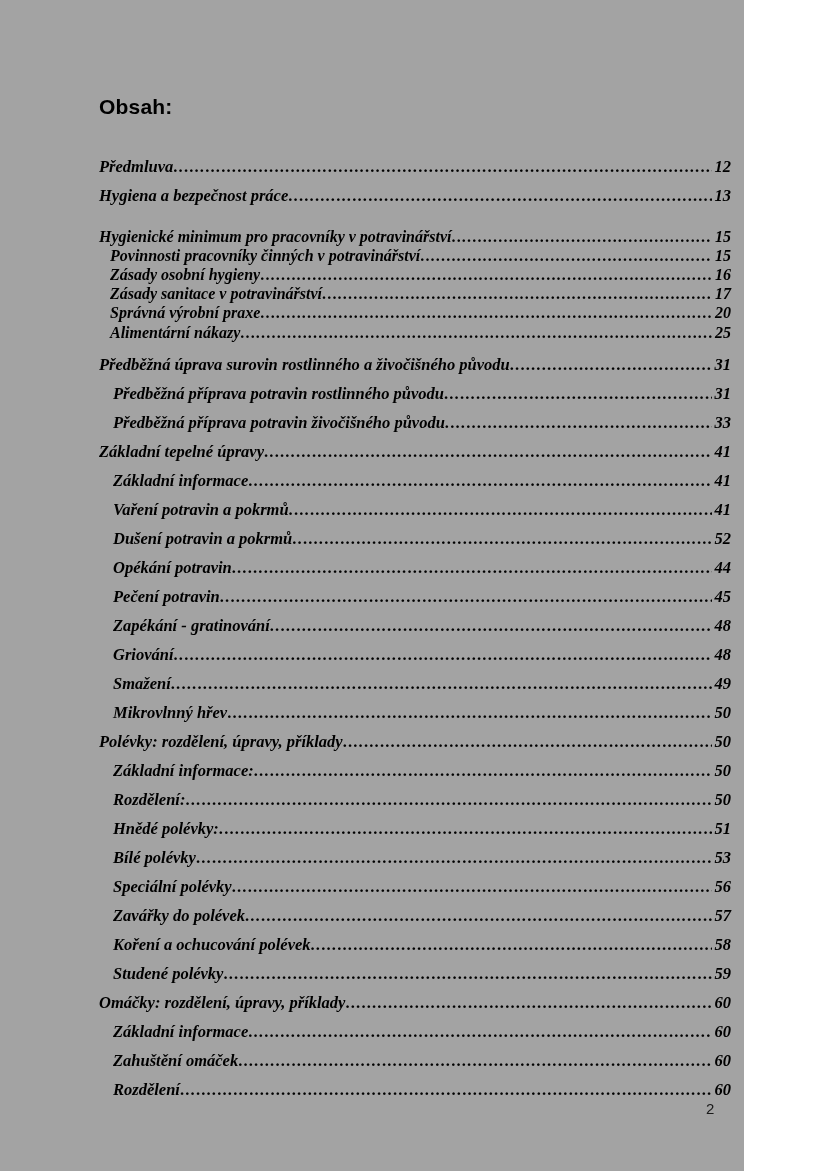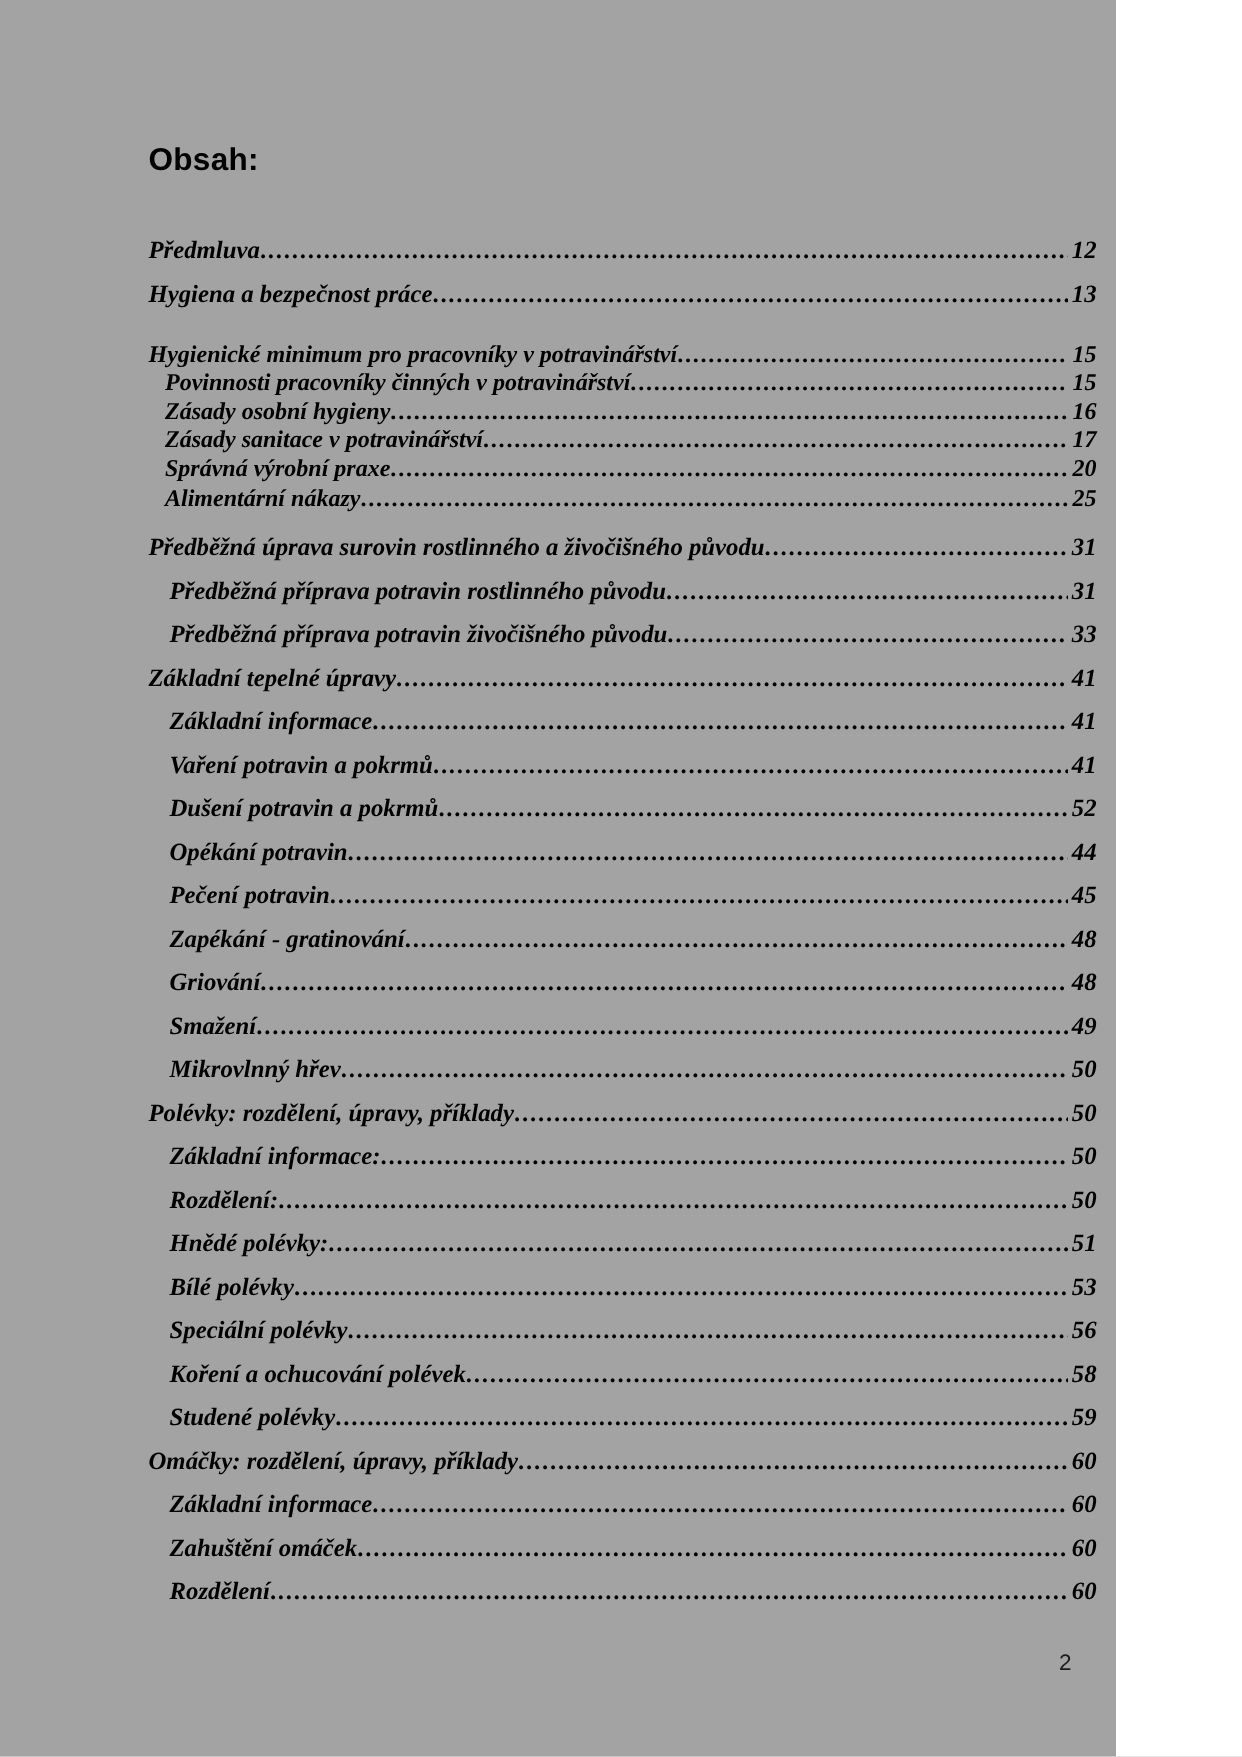--- a/index.html
+++ b/index.html
@@ -256,20 +256,25 @@
         <span class="entry-label">Bílé polévky</span>
         <span class="entry-leader"></span>
         <span class="entry-page">53</span>
       </div>
       <div class="toc-entry lvl1">
         <span class="entry-label">Speciální polévky</span>
         <span class="entry-leader"></span>
         <span class="entry-page">56</span>
       </div>
       <div class="toc-entry lvl1">
+        <span class="entry-label">Zavářky do polévek</span>
+        <span class="entry-leader"></span>
+        <span class="entry-page">57</span>
+      </div>
+      <div class="toc-entry lvl1">
         <span class="entry-label">Koření a ochucování polévek</span>
         <span class="entry-leader"></span>
         <span class="entry-page">58</span>
       </div>
       <div class="toc-entry lvl1">
         <span class="entry-label">Studené polévky</span>
         <span class="entry-leader"></span>
         <span class="entry-page">59</span>
       </div>
       <div class="toc-entry lvl0">

